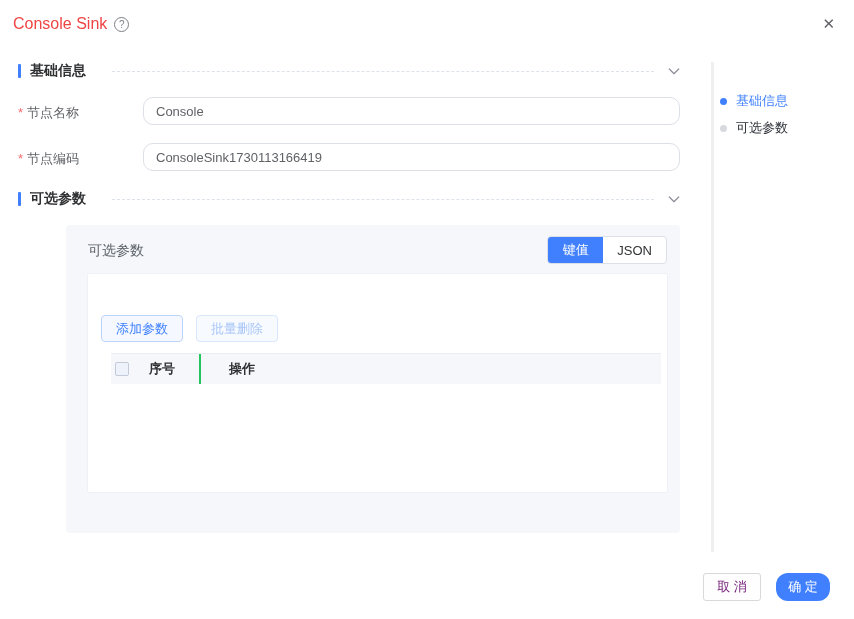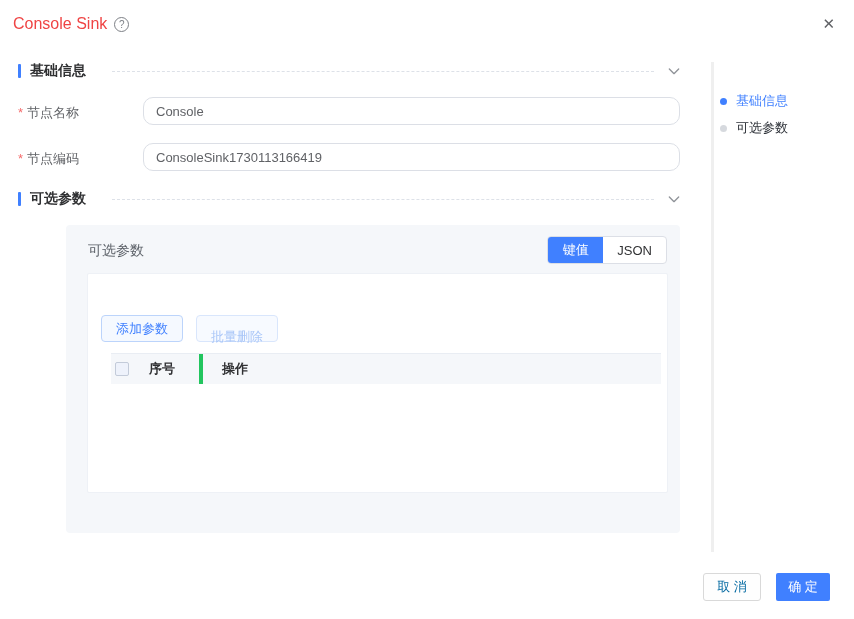--- a/index.html
+++ b/index.html
@@ -91,40 +91,40 @@
     background: #fff; border: 1px solid #eef1f6; border-radius: 2px;
   }
   .btn-row { position: absolute; left: 13px; top: 11px; display: flex; gap: 13px; margin-top: 30px; }
   .btn-add {
     height: 27px; padding: 0 14px; font-size: 13px;
     color: #4080ff; background: #f5f9ff; border: 1px solid #bcd4fb;
     border-radius: 4px; cursor: pointer;
     font-family: "Liberation Sans", "DejaVu Sans", sans-serif;
   }
   .btn-batch {
-    height: 27px; padding: 12px 14px; font-size: 13px;
+    height: 27px; padding: 4px 14px; font-size: 13px;
     color: #a9c6f8; background: #f7faff; border: 1px solid #d9e6fc;
     border-radius: 4px; cursor: not-allowed;
     font-family: "Liberation Sans", "DejaVu Sans", sans-serif;
   }
 
   
   .table { position: absolute; left: 23px; top: 51px; width: 550px; margin-top: 28px; }
   .t-header {
     display: flex; align-items: center; height: 31px;
     background: #f5f7fa; border-top: 1px solid #e9edf3;
     font-size: 13px; font-weight: bold; color: #303133;
   }
   .t-col-check { width: 38px; display: flex; align-items: center; padding-left: 4px; }
   .t-col-index { width: 50px; }
   .t-col-name  { width: 175px; }
   .t-col-value { width: 215px; }
   .t-col-actions {
     width: 72px; align-self: stretch; display: flex; align-items: center;
-    border-left: 4px solid #22c55e; padding-left: 19px;
+    border-left: 2px solid #22c55e; padding-left: 28px;
   }
   .checkbox {
     width: 14px; height: 14px; background: #eef2fb;
     border: 1px solid #c3cbd9; border-radius: 2px; cursor: pointer;
   }
   .t-empty {
     height: 58px; display: flex; align-items: center; justify-content: center;
     font-size: 13px; color: #9aa1ad; background: #fff;
     border-bottom: 1px solid #ebeef5;
   }
@@ -145,27 +145,27 @@
   .anchor-item.active .anchor-dot { background: #4080ff; }
   .anchor-item.active .anchor-label { color: #4080ff; }
   .anchor-item:not(.active) .anchor-dot { background: #d6d9de; }
   .anchor-item:not(.active) .anchor-label { color: #2b2f36; }
 
   
   .btn-cancel {
     position: absolute; left: 703px; top: 573px;
     width: 58px; height: 28px;
     background: #fefefe; border: 1px solid #d9d9d9; border-radius: 3px;
-    font-size: 13px; color: #0369a1; cursor: pointer;
+    font-size: 13px; color: #701a75; cursor: pointer;
     font-family: "Liberation Sans", "DejaVu Sans", sans-serif;
   }
   .btn-confirm {
     position: absolute; left: 776px; top: 573px;
     width: 54px; height: 28px;
-    background: #4080ff; border: none; border-radius: 2px;
+    background: #4080ff; border: none; border-radius: 12px;
     font-size: 13px; color: #fff; cursor: pointer;
     font-family: "Liberation Sans", "DejaVu Sans", sans-serif;
   }
 </style>
 </head>
 <body>
 
 <div class="stage">
 
   <div class="dlg-title-row">

